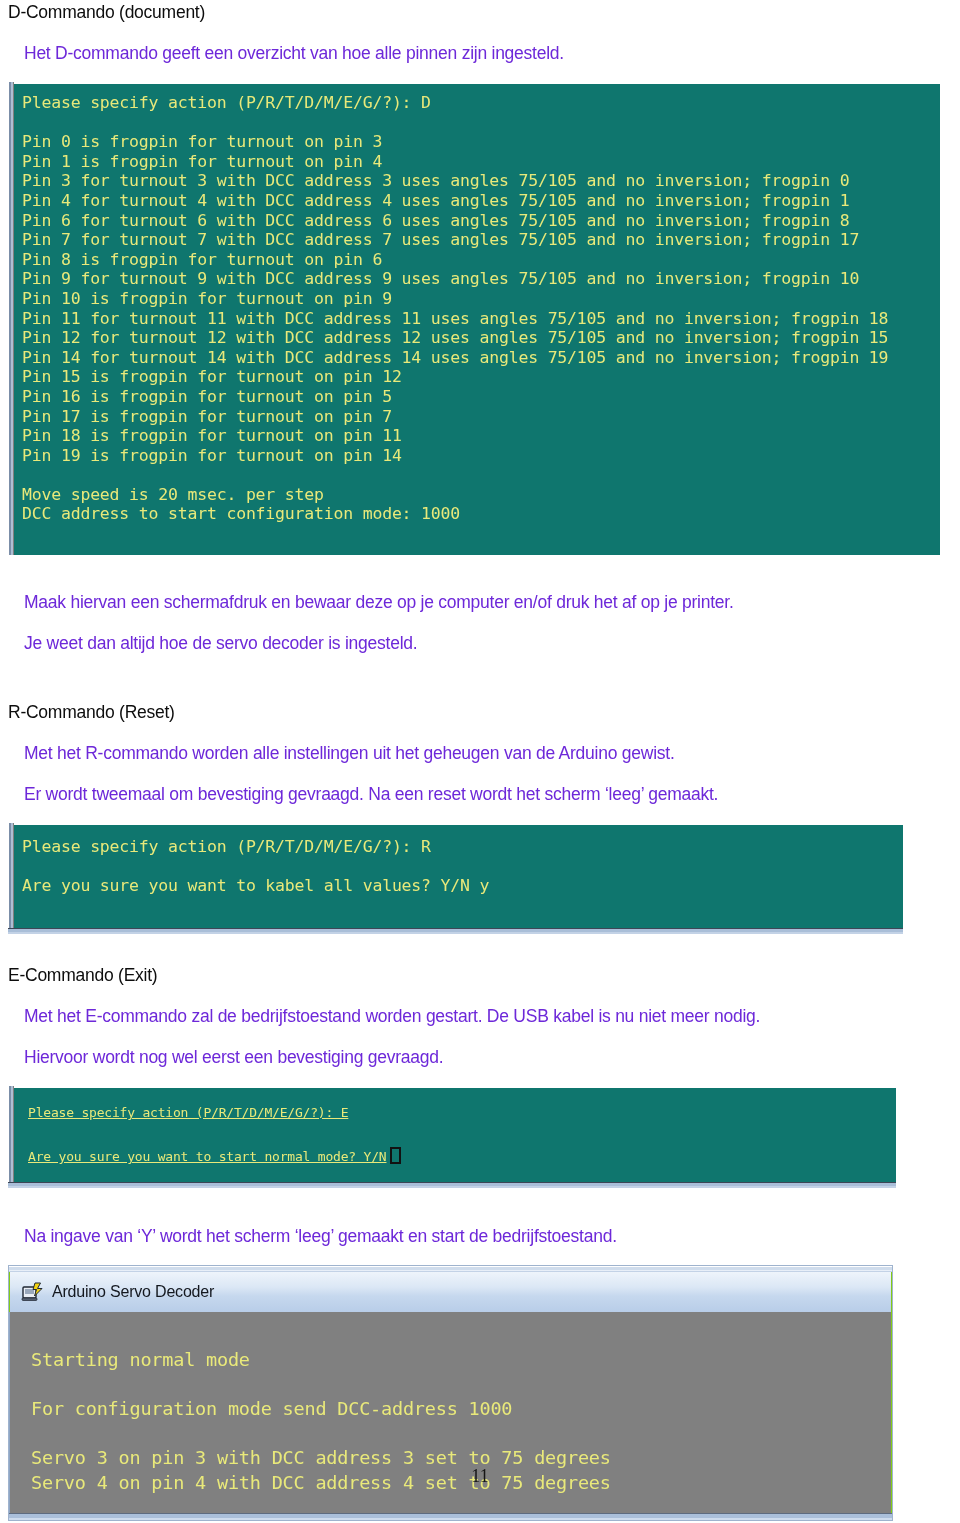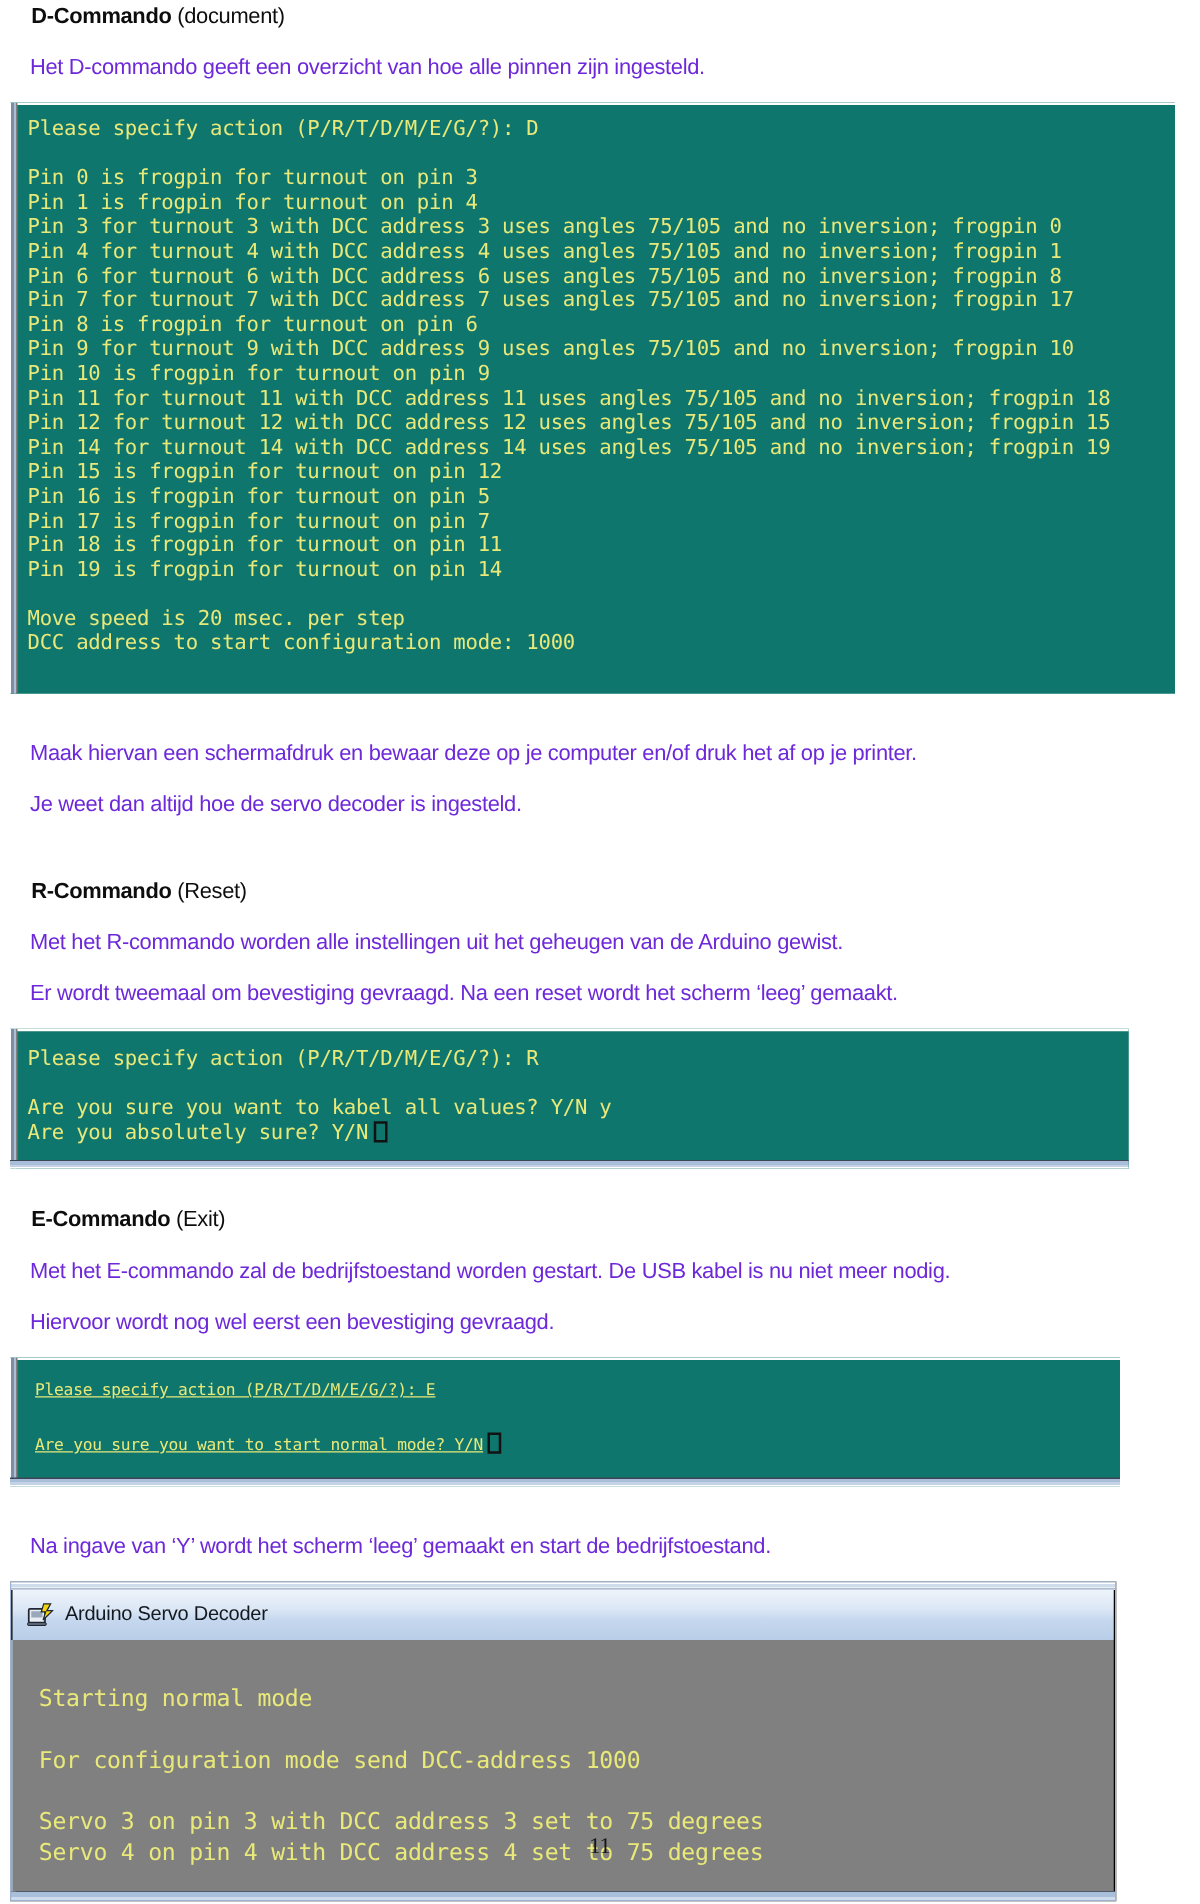--- a/index.html
+++ b/index.html
@@ -35,22 +35,21 @@
   }
   .heading {
     font-size: 17.5px;
     line-height: 25px;
     margin: 0;
     padding: 0 0 0 8px;
     letter-spacing: -0.25px;
     white-space: nowrap;
   }
   .heading b {
-    font-weight: bold;
-    margin-left: 17px;
+    font-weight: normal;
   }
   .heading .sub {
     font-weight: normal;
   }
   .spacer-md { height: 19px; }
   .spacer-lg { height: 28px; }
 
   
   .term {
     position: relative;
@@ -132,21 +131,21 @@
   }
   #term-e .term-body { padding-top: 16px; padding-left: 20px; }
   #term-e .tline { font-size: 13px; line-height: 22px; text-decoration: underline; }
 
   
   #win-arduino {
     margin: 13px 0 0 8px;
     width: 885px;
     height: 256px;
     position: relative;
-    background: #000000;
+    background: #84cc16;
     box-sizing: border-box;
     overflow: hidden;
   }
   .win-frame-outer {
     position: absolute;
     inset: 0;
     border: 1px solid #9fb3ce;
     box-sizing: border-box;
     pointer-events: none;
   }
@@ -275,21 +274,20 @@
   <p class="doc-text">Met het R-commando worden alle instellingen uit het geheugen van de Arduino gewist.</p>
   <p class="doc-text">Er wordt tweemaal om bevestiging gevraagd. Na een reset wordt het scherm ‘leeg’ gemaakt.</p>
 
   <div class="term" id="term-r">
     <div class="term-edge-top"></div>
     <div class="term-edge-left"></div>
     <div class="term-body" id="term-r-lines">
         <div class="tline">Please specify action (P/R/T/D/M/E/G/?): R</div>
         <div class="tline blank">&nbsp;</div>
         <div class="tline">Are you sure you want to kabel all values? Y/N y</div>
-        <div class="tline">Are you absolutely sure? Y/N<span class="cursor-box"></span></div>
       </div>
     <div class="term-edge-bottom"></div>
   </div>
 
   <div class="spacer-lg"></div>
 
   <div class="heading">
     <b>E-Commando</b><span class="sub"> (Exit)</span>
   </div>
   <p class="doc-text">Met het E-commando zal de bedrijfstoestand worden gestart. De USB kabel is nu niet meer nodig.</p>

